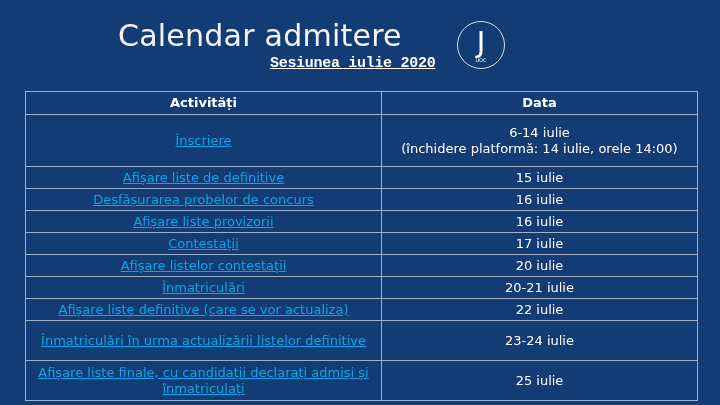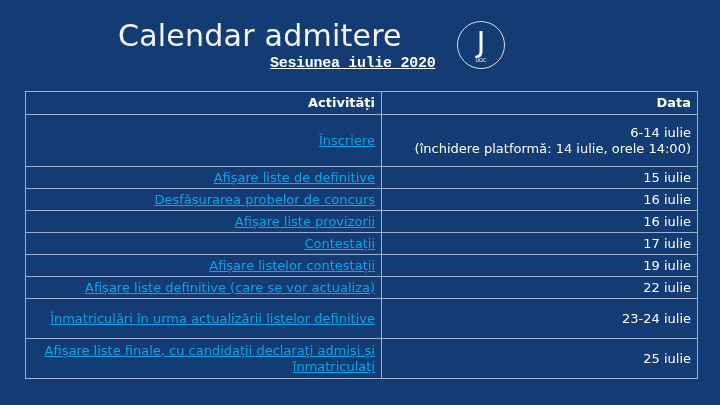--- a/index.html
+++ b/index.html
@@ -31,21 +31,21 @@
     .logo .letter { font-size: 29px; line-height: 26px; font-family: "DejaVu Sans", sans-serif; margin-top: 2px; }
     .logo .small { font-size: 5px; line-height: 7px; margin-top: 2px; }
     table {
       position: absolute; left: 25px; top: 91px;
       width: 673px; border-collapse: collapse;
       table-layout: fixed;
     }
     td, th {
       border: 1px solid #9fb0cc;
       font-size: 13px; line-height: 16px;
-      padding: 0 6px; text-align: right; vertical-align: middle;
+      padding: 0 6px; text-align: center; vertical-align: middle;
       font-family: "DejaVu Sans", sans-serif;
     }
     th { font-weight: bold; height: 22px; }
     td.act { font-weight: normal; color: #0ea5e9; text-decoration: underline; }
     td.date { font-weight: normal; }
     tr.r { height: 22px; }
     tr.tall1 { height: 52px; }
     tr.tall2 { height: 40px; }
     col.c1 { width: 356px; }
   </style>
@@ -87,21 +87,25 @@
   <tr class="r">
     <td class="act">Afișare liste provizorii</td>
     <td class="date">16 iulie</td>
   </tr>
   <tr class="r">
     <td class="act">Contestații</td>
     <td class="date">17 iulie</td>
   </tr>
   <tr class="r">
     <td class="act">Afișare listelor contestații</td>
-    <td class="date">19 iulie</td>
+    <td class="date">20 iulie</td>
+  </tr>
+  <tr class="r">
+    <td class="act">Înmatriculări</td>
+    <td class="date">20-21 iulie</td>
   </tr>
   <tr class="r">
     <td class="act">Afișare liste definitive (care se vor actualiza)</td>
     <td class="date">22 iulie</td>
   </tr>
   <tr class="tall2">
     <td class="act">Înmatriculări în urma actualizării listelor definitive</td>
     <td class="date">23-24 iulie</td>
   </tr>
   <tr class="tall2">

